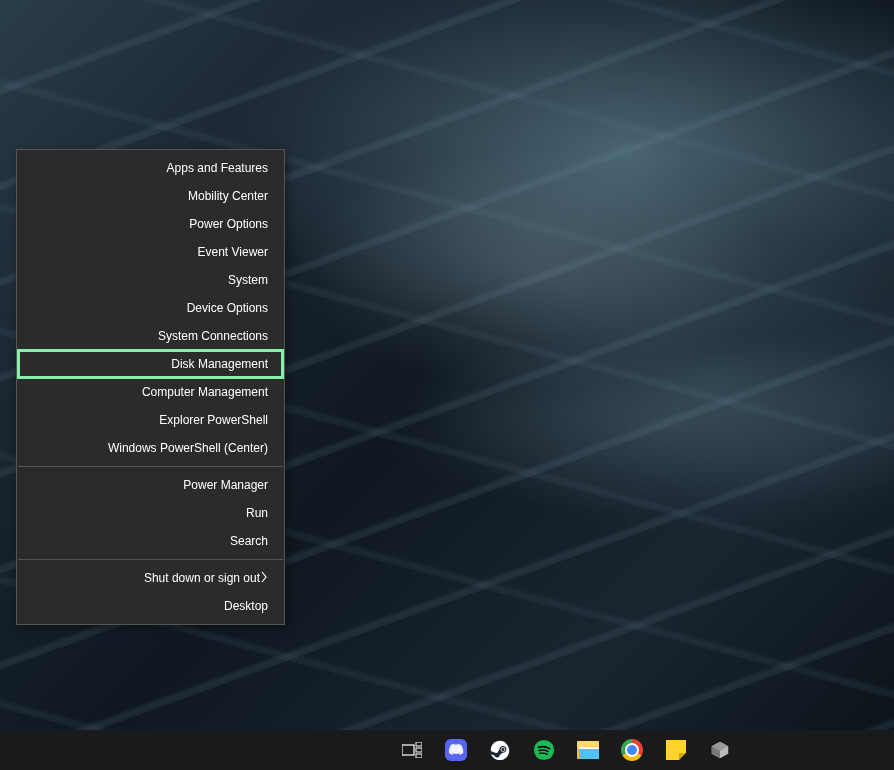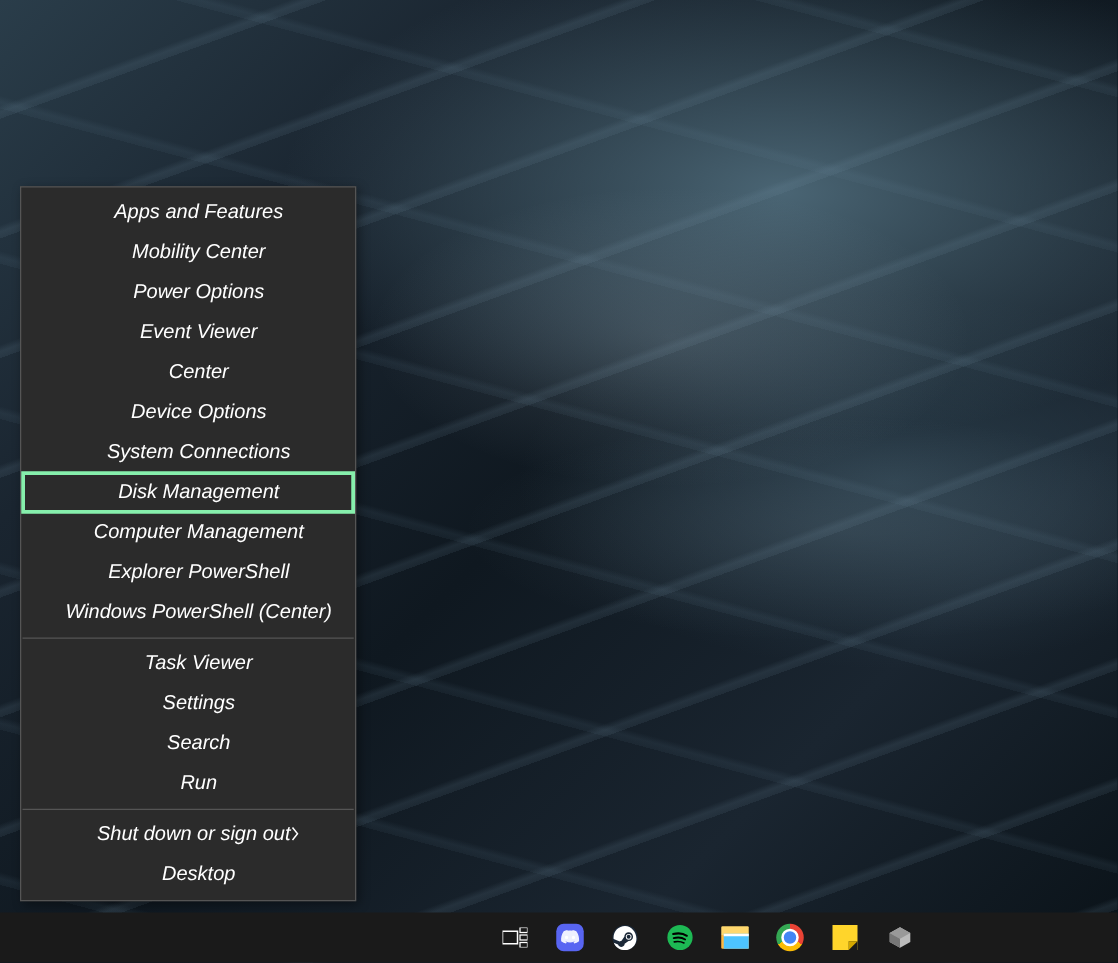--- a/index.html
+++ b/index.html
@@ -76,27 +76,26 @@
       width: 269px;
       background: #2b2b2b;
       border: 1px solid #555;
       padding: 4px 0;
       box-shadow: 2px 2px 8px rgba(0,0,0,0.4);
     }
     
     .menu-item {
       padding: 7px 16px 7px 33px;
       color: #fff;
-      font-size: 16px;
+      font-size: 12px;
       cursor: pointer;
       position: relative;
       display: flex;
       align-items: center;
-      justify-content: center;
-      font-style: italic;
+      justify-content: flex-end;
     }
     
     .menu-item.highlighted {
       border: 3px solid #86efac;
       padding: 5px 13px 5px 30px;
       margin: -1px 0;
     }
     
     .menu-separator {
       height: 1px;
@@ -229,21 +228,21 @@
   <div class="menu-item">
     <span>Mobility Center</span>
   </div>
   <div class="menu-item">
     <span>Power Options</span>
   </div>
   <div class="menu-item">
     <span>Event Viewer</span>
   </div>
   <div class="menu-item">
-    <span>Center</span>
+    <span>System</span>
   </div>
   <div class="menu-item">
     <span>Device Options</span>
   </div>
   <div class="menu-item">
     <span>System Connections</span>
   </div>
   <div class="menu-item highlighted">
     <span>Disk Management</span>
   </div>
@@ -253,30 +252,27 @@
   <div class="menu-item">
     <span>Explorer PowerShell</span>
   </div>
   <div class="menu-item">
     <span>Windows PowerShell (Center)</span>
   </div>
 
   <div class="menu-separator"></div>
 
   <div class="menu-item">
-    <span>Task Viewer</span>
-  </div>
-  <div class="menu-item">
-    <span>Settings</span>
+    <span>Power Manager</span>
+  </div>
+  <div class="menu-item">
+    <span>Run</span>
   </div>
   <div class="menu-item">
     <span>Search</span>
-  </div>
-  <div class="menu-item">
-    <span>Run</span>
   </div>
 
   <div class="menu-separator"></div>
 
   <div class="menu-item">
     <span>Shut down or sign out</span>
     <span class="chevron">
       <svg width="8" height="12" viewBox="0 0 8 12">
           <path d="M2 1 L6 6 L2 11" stroke="#fff" stroke-width="1.2" fill="none"></path>
         </svg>

